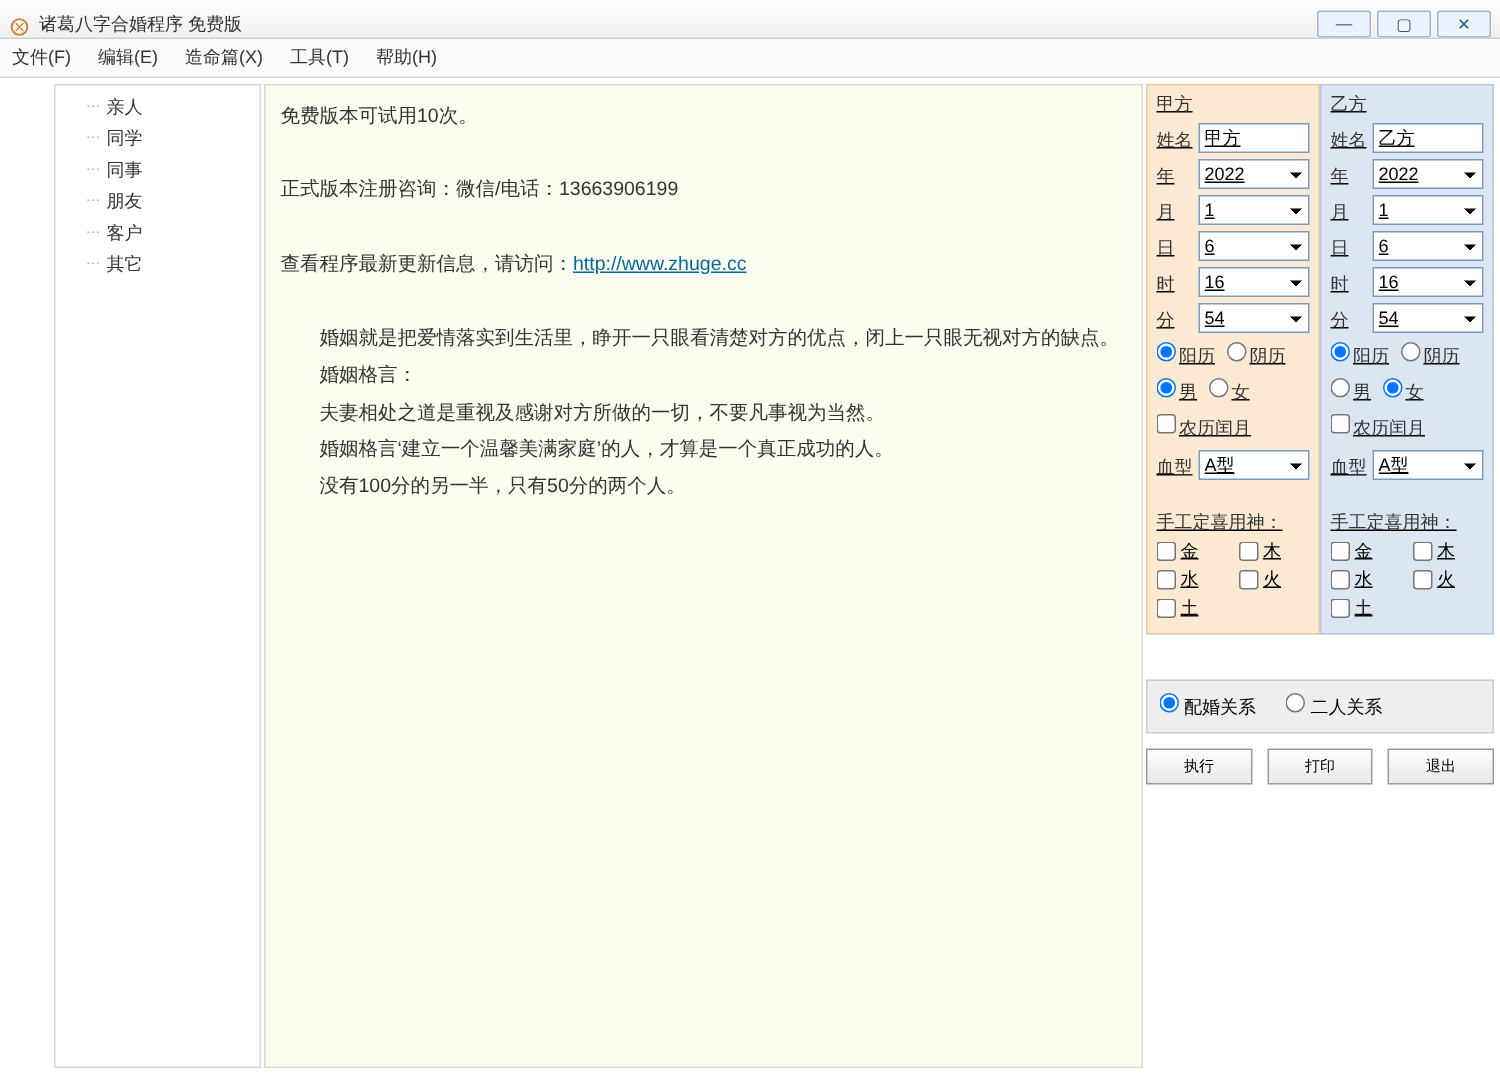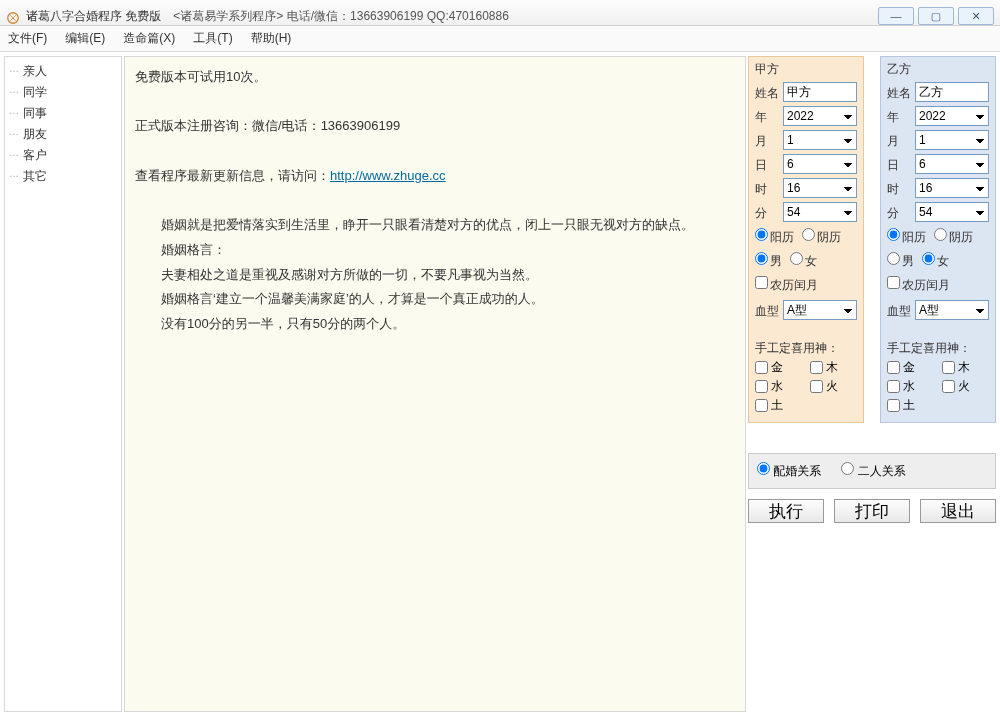--- a/index.html
+++ b/index.html
@@ -8,57 +8,56 @@
 .titlebar { height: 26px; background: linear-gradient(#fdfdfd, #f0f0f0); border-bottom: 1px solid #d0d0d0; display: flex; align-items: flex-end; padding: 0 6px; }
 .titlebar .icon-app { width: 14px; height: 14px; margin-right: 6px; }
 .titlebar .title-text { flex: 0 0 auto; color: #333; }
 .titlebar .spacer { flex: 1; }
 .titlebar .winbtn { width: 36px; height: 18px; border: 1px solid #9fb8d4; background: #eaf2fb; margin-left: 4px; display: flex; align-items: center; justify-content: center; border-radius: 2px; cursor: pointer; color: #3a5a7a; font-size: 11px; }
 
 .menubar { height: 26px; background: #fafafa; border-bottom: 1px solid #d8d8d8; display: flex; align-items: center; padding: 0 8px; gap: 18px; color: #333; }
 .menubar .menu-item { cursor: pointer; }
 
 .body-area { display: flex; height: calc(720px - 26px - 26px - 4px); padding: 4px; gap: 2px; }
-.sidebar { width: 118px; background: #fff; border: 1px solid #d8d8d8; padding: 4px 0; }
+.sidebar { width: 138px; background: #fff; border: 1px solid #d8d8d8; padding: 4px 16px; margin-left: 32px; }
 .sidebar .tree-item { padding: 2px 10px 2px 18px; position: relative; cursor: pointer; color: #333; }
 .sidebar .tree-item::before { content: "…"; position: absolute; left: 4px; top: 2px; color: #aaa; font-size: 10px; }
 
 .content { flex: 1; background: #fbfbef; border: 1px solid #d8d8d8; padding: 8px 10px; color: #333; line-height: 1.9; font-size: 13px; }
 .content a { color: #0369a1; text-decoration: underline; }
 
-.right-panels { display: flex; gap: 16px; }
+.right-panels { display: flex; gap: 0; text-decoration: underline; }
 .panel { width: 116px; border: 1px solid; padding: 4px 6px 8px 6px; }
 .panel-a { background: #fbe9d2; border-color: #e8c89c; }
 .panel-b { background: #dce5f2; border-color: #b8c6dd; }
 .panel .panel-title { font-size: 12px; color: #333; margin-bottom: 2px; }
 .row { display: flex; align-items: flex-end; margin: 4px 0; gap: 2px; }
 .row label.fld { width: 26px; color: #333; }
 .row input[type=text], .row select { flex: 1; height: 20px; border: 1px solid #7a9abf; background: #fff; font-size: 12px; padding: 0 3px; min-width: 0; width: 0; }
 .row select { appearance: none; -webkit-appearance: none; background-image: linear-gradient(45deg, transparent 48%, #000 48%), linear-gradient(-45deg, transparent 48%, #000 48%); background-position: right 8px top 8px, right 4px top 8px; background-size: 4px 4px; background-repeat: no-repeat; padding-right: 16px; }
 .radio-row, .check-row { display: flex; align-items: center; gap: 8px; margin: 6px 0; color: #333; }
 .radio-row input, .check-row input { margin-right: 2px; }
 .subhead { margin-top: 20px; margin-bottom: 2px; color: #333; }
 .five-grid { display: grid; grid-template-columns: 1fr 1fr; gap: 2px 8px; }
 .five-grid label { display: flex; align-items: center; gap: 3px; }
 .mode-row { background: #eee; border: 1px solid #ccc; padding: 8px; display: flex; gap: 20px; align-items: center; margin-bottom: 10px; }
 .btn-row { display: flex; gap: 10px; }
-.btn-row button { flex: 1; height: 24px; border: 1px solid #999; background: linear-gradient(#fdfdfd, #e8e8e8); cursor: pointer; font-size: 17px; font-family: Liberation Serif, serif; }
+.btn-row button { flex: 1; height: 24px; border: 1px solid #999; background: linear-gradient(#fdfdfd, #e8e8e8); cursor: pointer; font-size: 10px; font-family: Liberation Serif, serif; }
 
 .right-wrap { position: relative; }
 </style>
 </head>
 <body>
 
 <div class="titlebar">
   <svg class="icon-app" viewBox="0 0 16 16">
       <circle cx="8" cy="8" r="6" fill="none" stroke="#c83" stroke-width="1.5"></circle>
       <path d="M5 5 L11 11 M11 5 L5 11" stroke="#c83" stroke-width="1"></path>
     </svg>
   <span class="title-text">诸葛八字合婚程序  免费版</span>
-  <span class="title-text" style="margin-left:12px;color:#555">&lt;诸葛易学系列程序&gt;   电话/微信：13663906199   QQ:470160886</span>
   <div class="spacer"></div>
   <div class="winbtn">—</div>
   <div class="winbtn">▢</div>
   <div class="winbtn">✕</div>
 </div>
 
 <div class="menubar">
   <span class="menu-item">文件(F)</span>
   <span class="menu-item">编辑(E)</span>
   <span class="menu-item">造命篇(X)</span>

